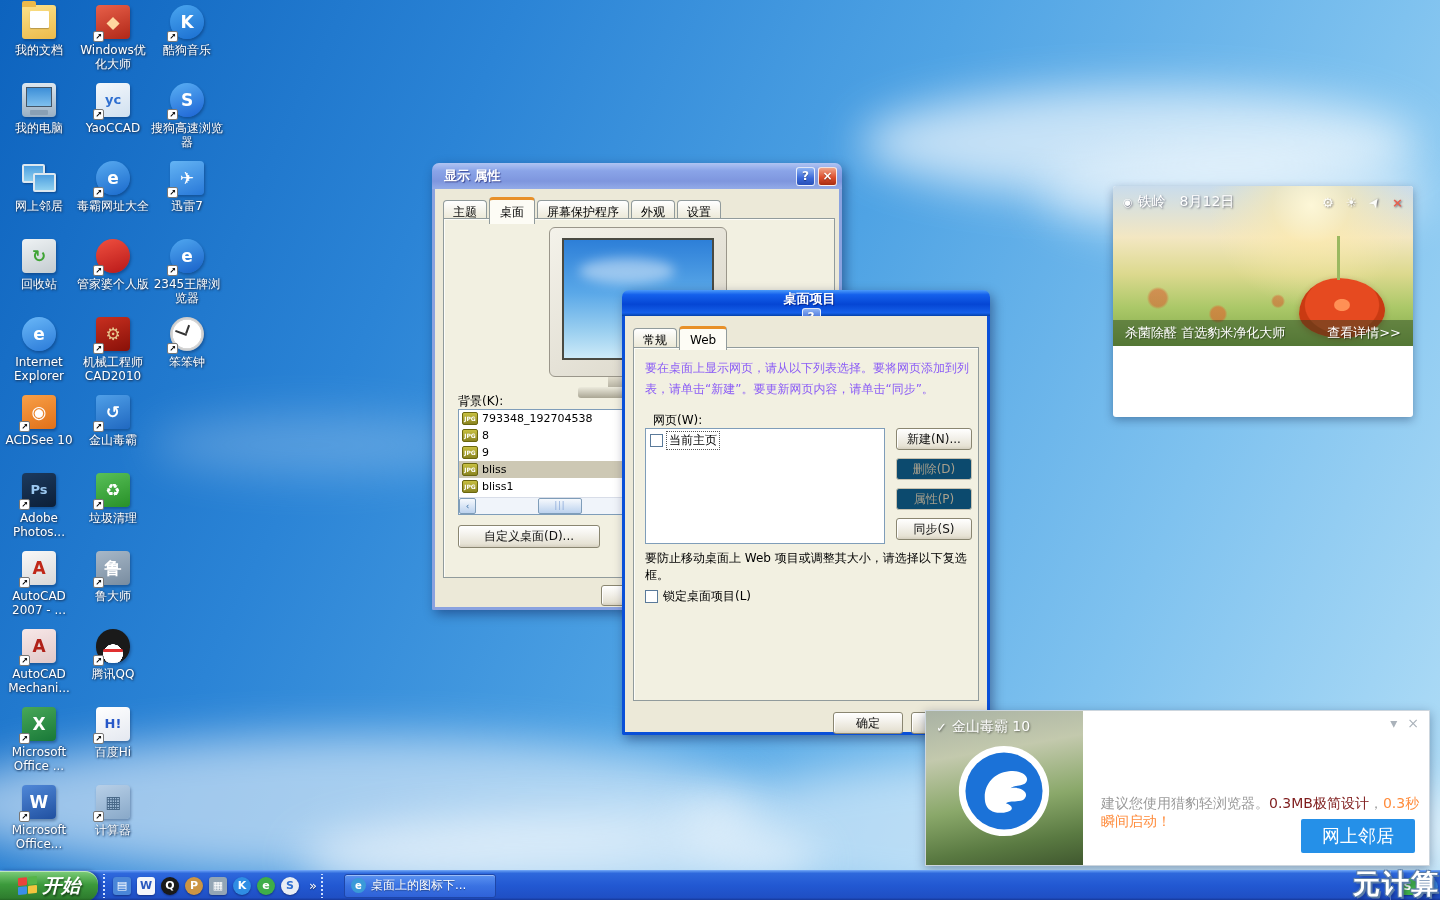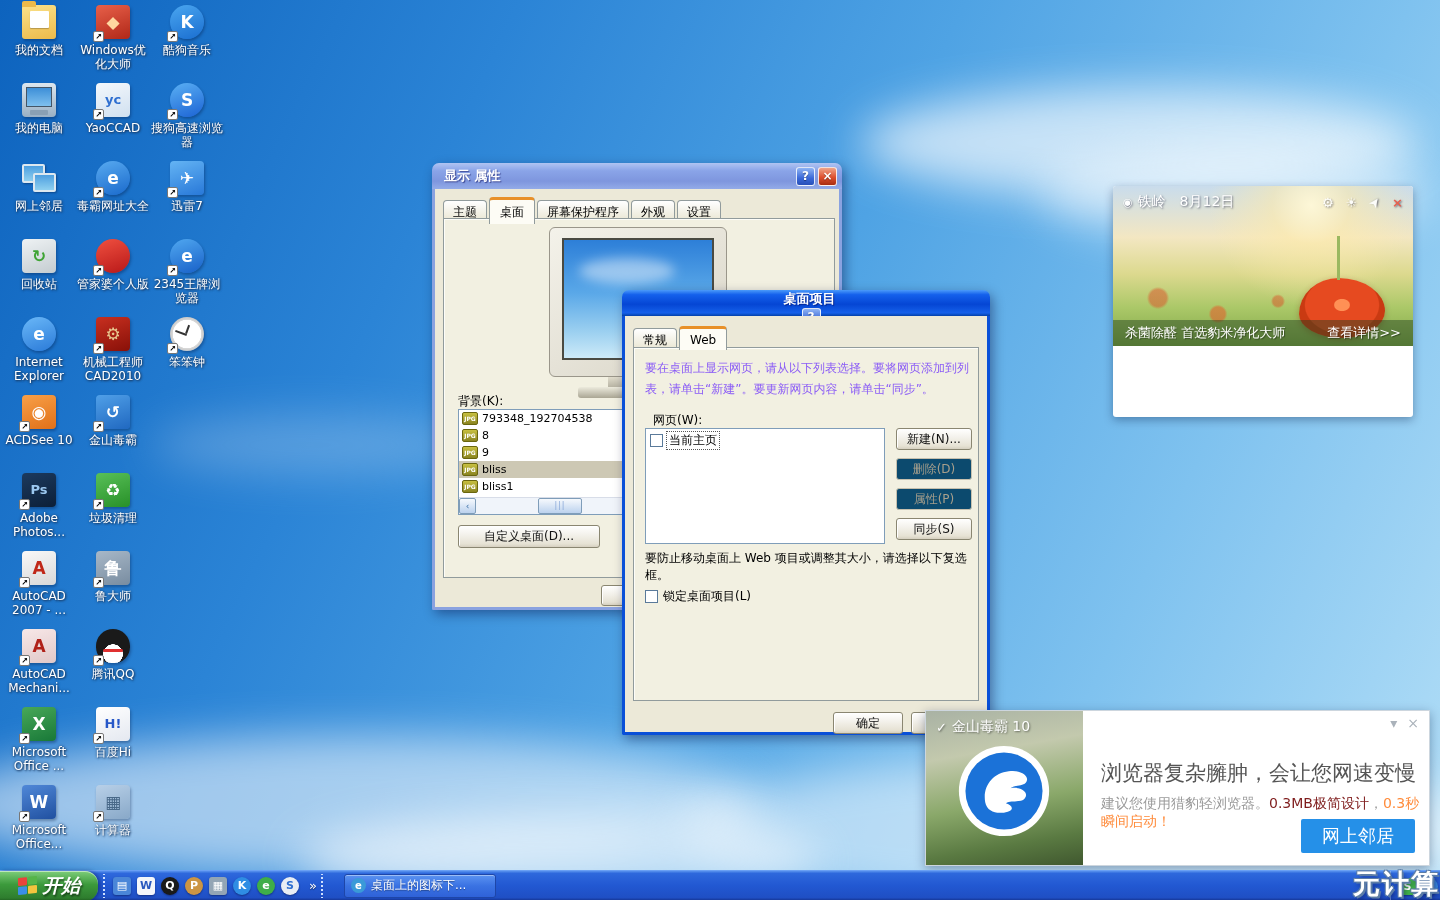--- a/index.html
+++ b/index.html
@@ -539,21 +539,20 @@
       </svg>
     </div>
     <div id="pbrand">
       <span class="chk">✓</span>
       <span>金山毒霸 10</span>
     </div>
     <div id="pctl">
       <span>▾</span>
       <span>×</span>
     </div>
-    <div id="phead">浏览器复杂臃肿，会让您网速变慢</div>
     <div id="psub">
       <span>建议您使用猎豹轻浏览器。</span><span class="grn">0.3MB极简设计</span><span>，</span><span class="org">0.3秒瞬间启动！</span>
     </div>
     <div id="pbtn">网上邻居</div>
   </div>
 
   <div id="taskbar">
     <div id="startbtn">
       <span class="flag">
         <span class="f-r"></span>

